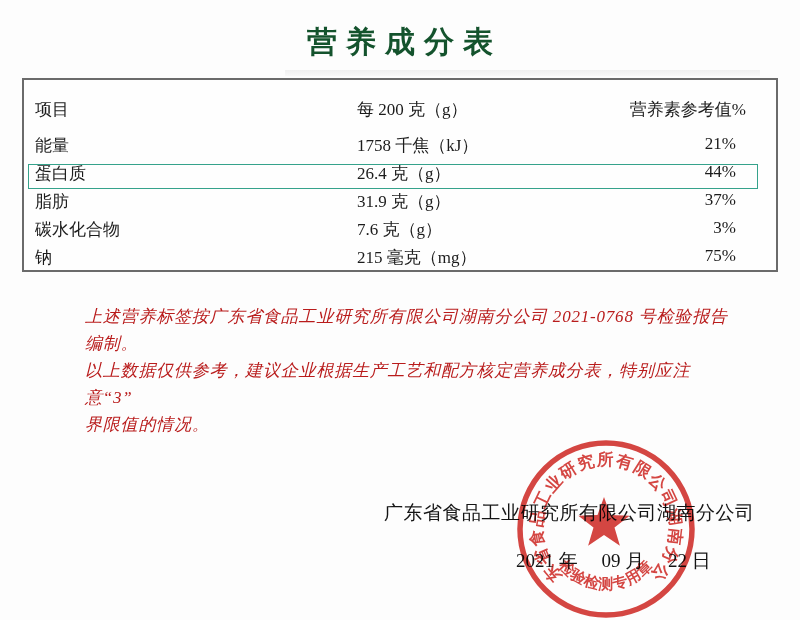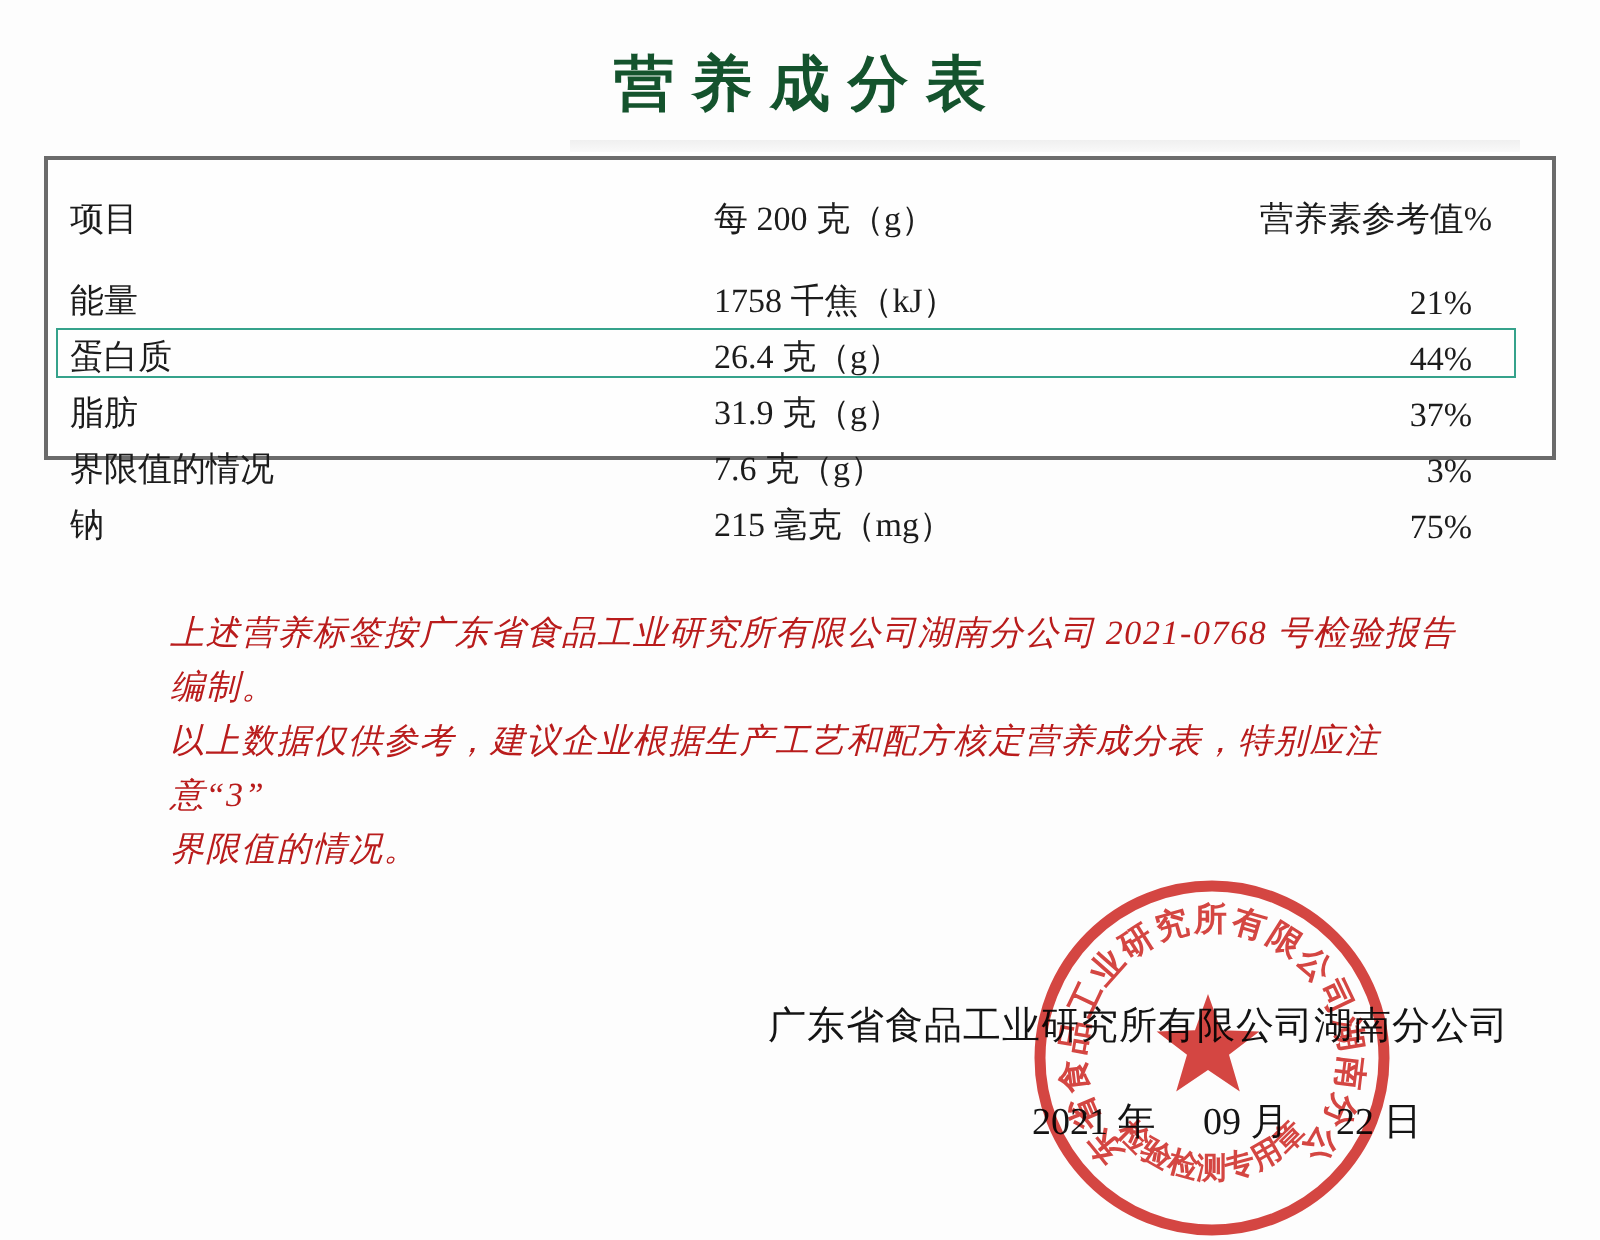--- a/index.html
+++ b/index.html
@@ -6,24 +6,24 @@
   .page{
     position:relative;width:800px;height:620px;background:#fdfdfd;overflow:hidden;
     font-family:"Liberation Serif","DejaVu Serif",serif;color:#1c1c1c;
   }
   .page-title{
     position:absolute;top:22px;left:0;width:100%;margin:0;
     text-align:center;font-size:30px;font-weight:600;letter-spacing:9px;text-indent:9px;
     color:#14532d;
   }
   .ntable{
-    position:absolute;left:22px;top:78px;width:756px;height:152px;
+    position:absolute;left:22px;top:78px;width:756px;height:194px;
     box-sizing:border-box;border:2px solid #6b6b6b;background:#fefefe;
   }
-  .trow{display:flex;align-items:flex-end;height:28px;font-size:17px;}
+  .trow{display:flex;align-items:flex-start;height:28px;font-size:17px;}
   .thead{height:44px;padding-top:14px;box-sizing:border-box;display:flex;align-items:center;}
   .spacer{height:10px;}
   .c1{width:333px;padding-left:11px;box-sizing:border-box;flex:none;}
   .c2{flex:1;text-align:left;}
   .c3{width:180px;flex:none;text-align:right;padding-right:40px;box-sizing:border-box;}
   .thead .c3{padding-right:30px;}
   .highlight-box{
     position:absolute;left:4px;top:84px;width:728px;height:23px;
     border:1.5px solid #35a28b;pointer-events:none;background:transparent;
   }
@@ -71,21 +71,21 @@
       <span class="c1">蛋白质</span>
       <span class="c2">26.4 克（g）</span>
       <span class="c3">44%</span>
     </div>
     <div class="trow">
       <span class="c1">脂肪</span>
       <span class="c2">31.9 克（g）</span>
       <span class="c3">37%</span>
     </div>
     <div class="trow">
-      <span class="c1">界限值的情况</span>
+      <span class="c1">碳水化合物</span>
       <span class="c2">7.6 克（g）</span>
       <span class="c3">3%</span>
     </div>
     <div class="trow">
       <span class="c1">钠</span>
       <span class="c2">215 毫克（mg）</span>
       <span class="c3">75%</span>
     </div>
 
     <div class="highlight-box"></div>

